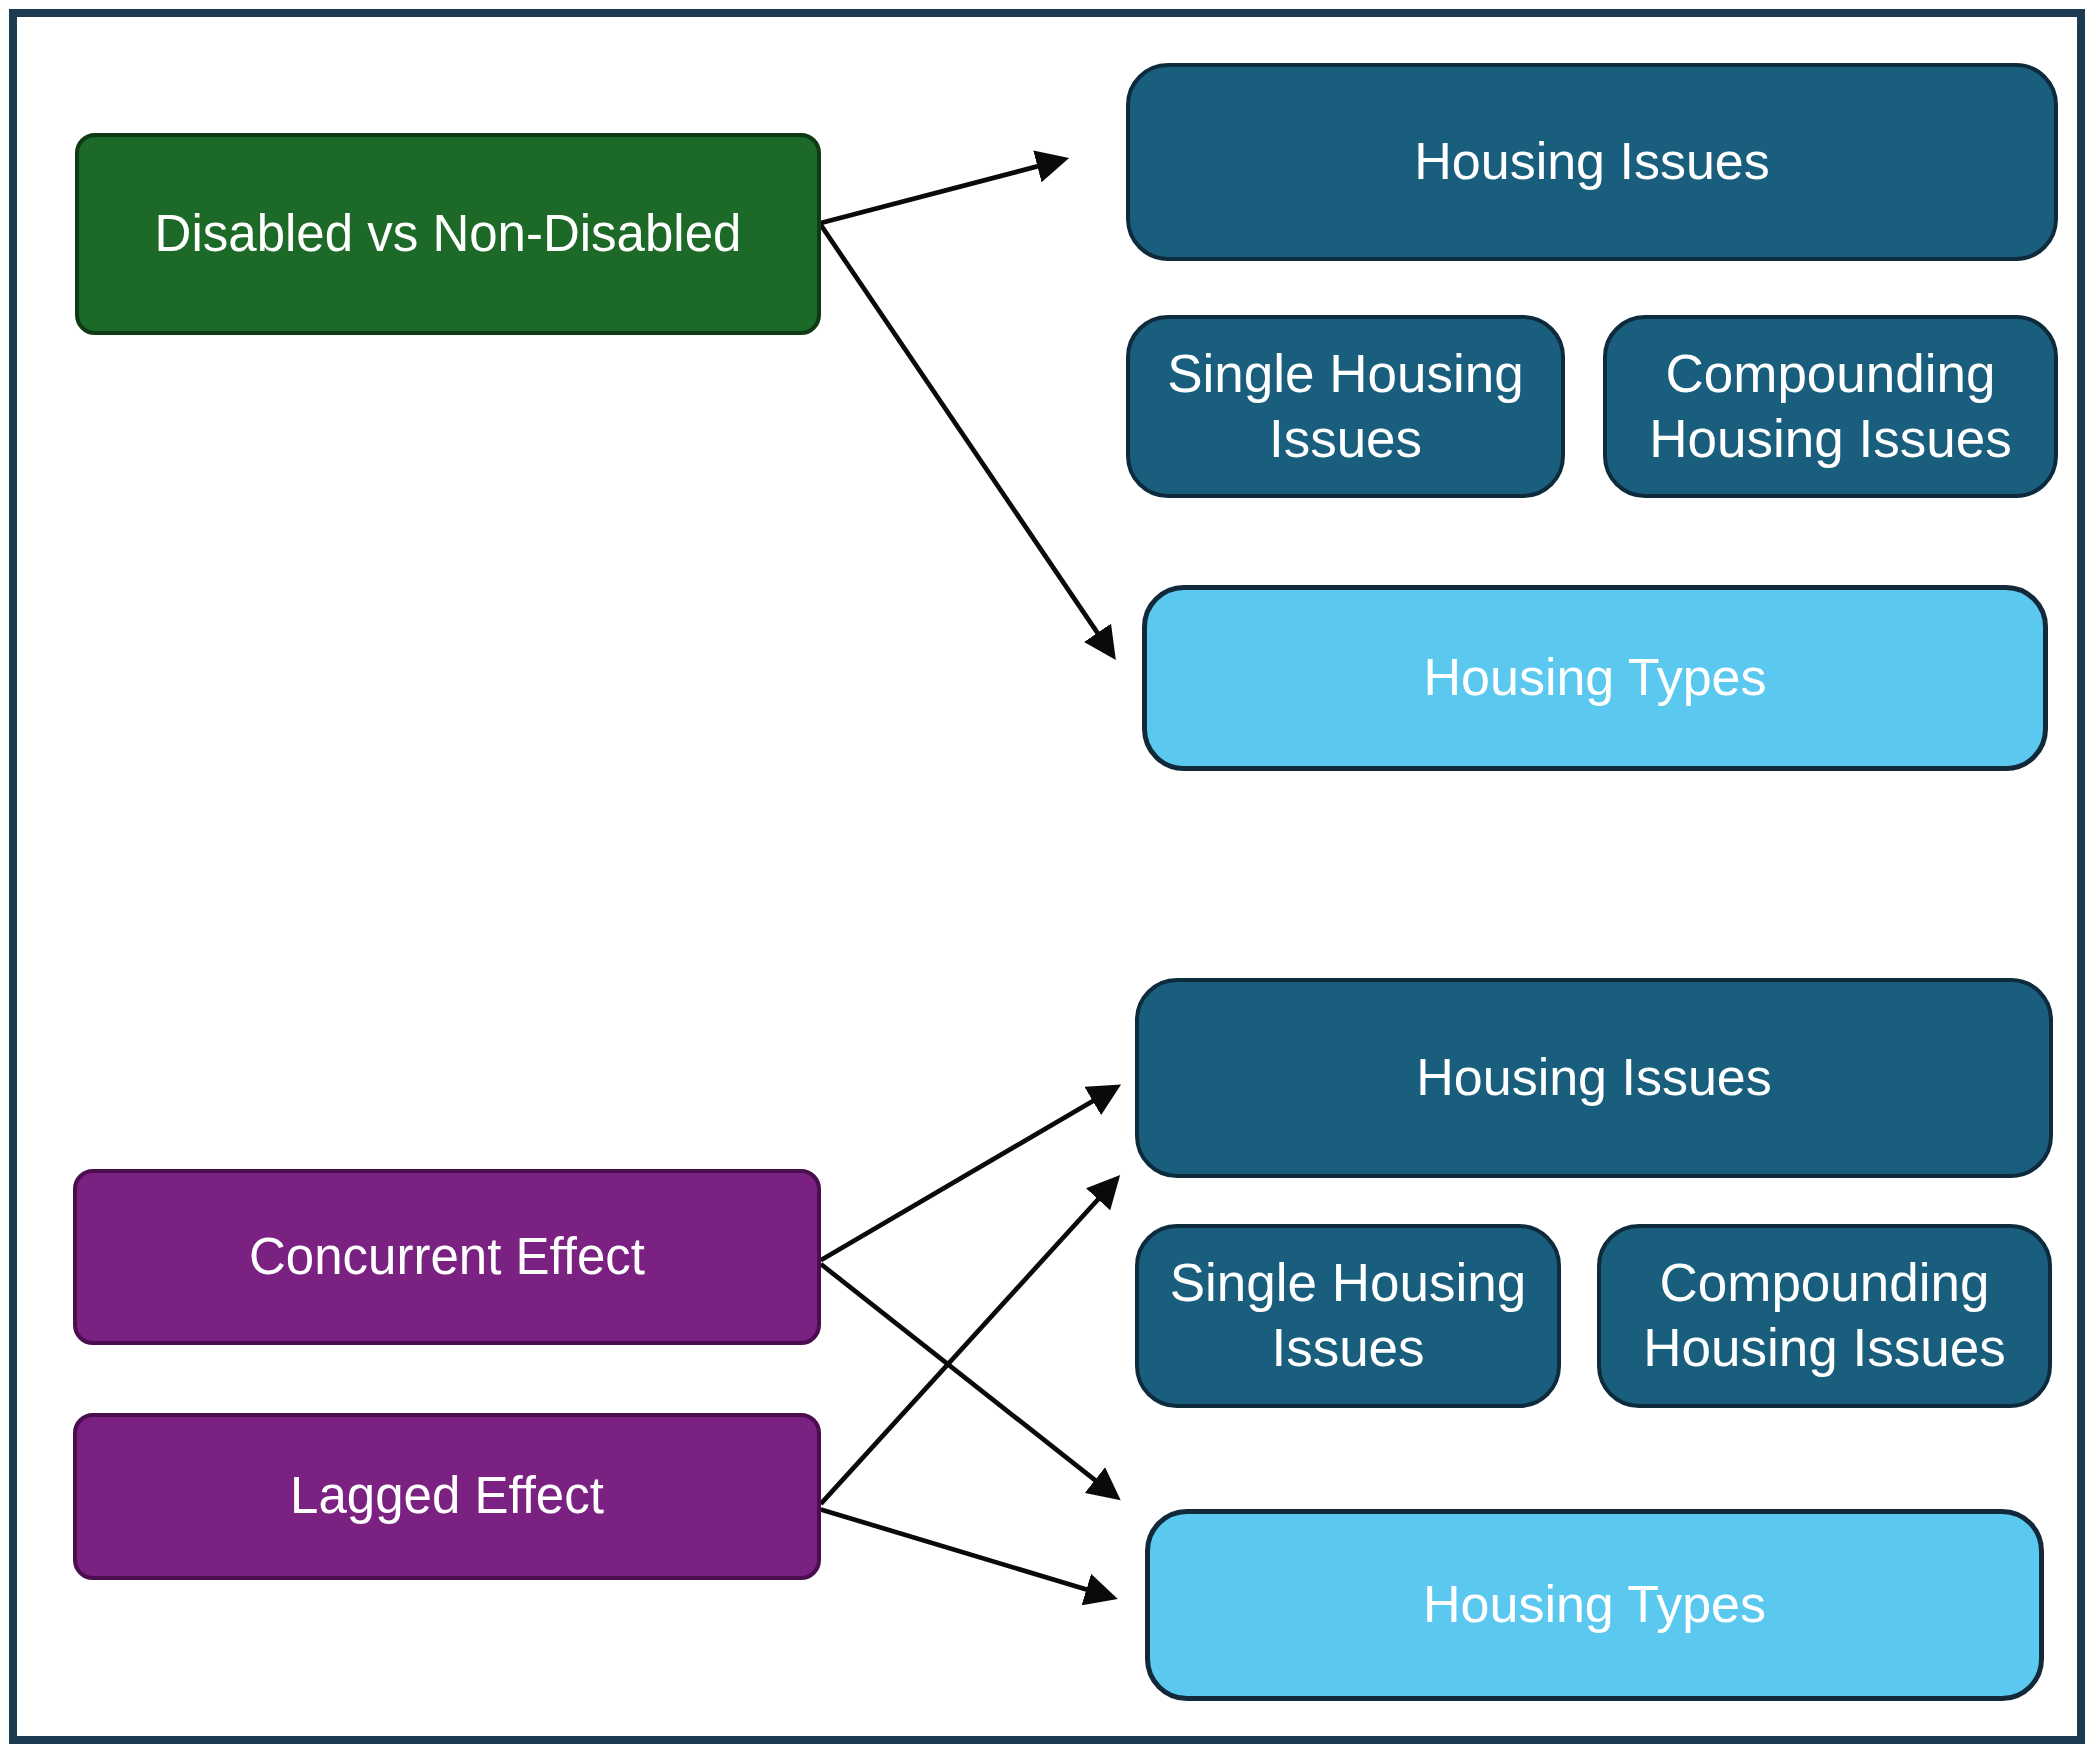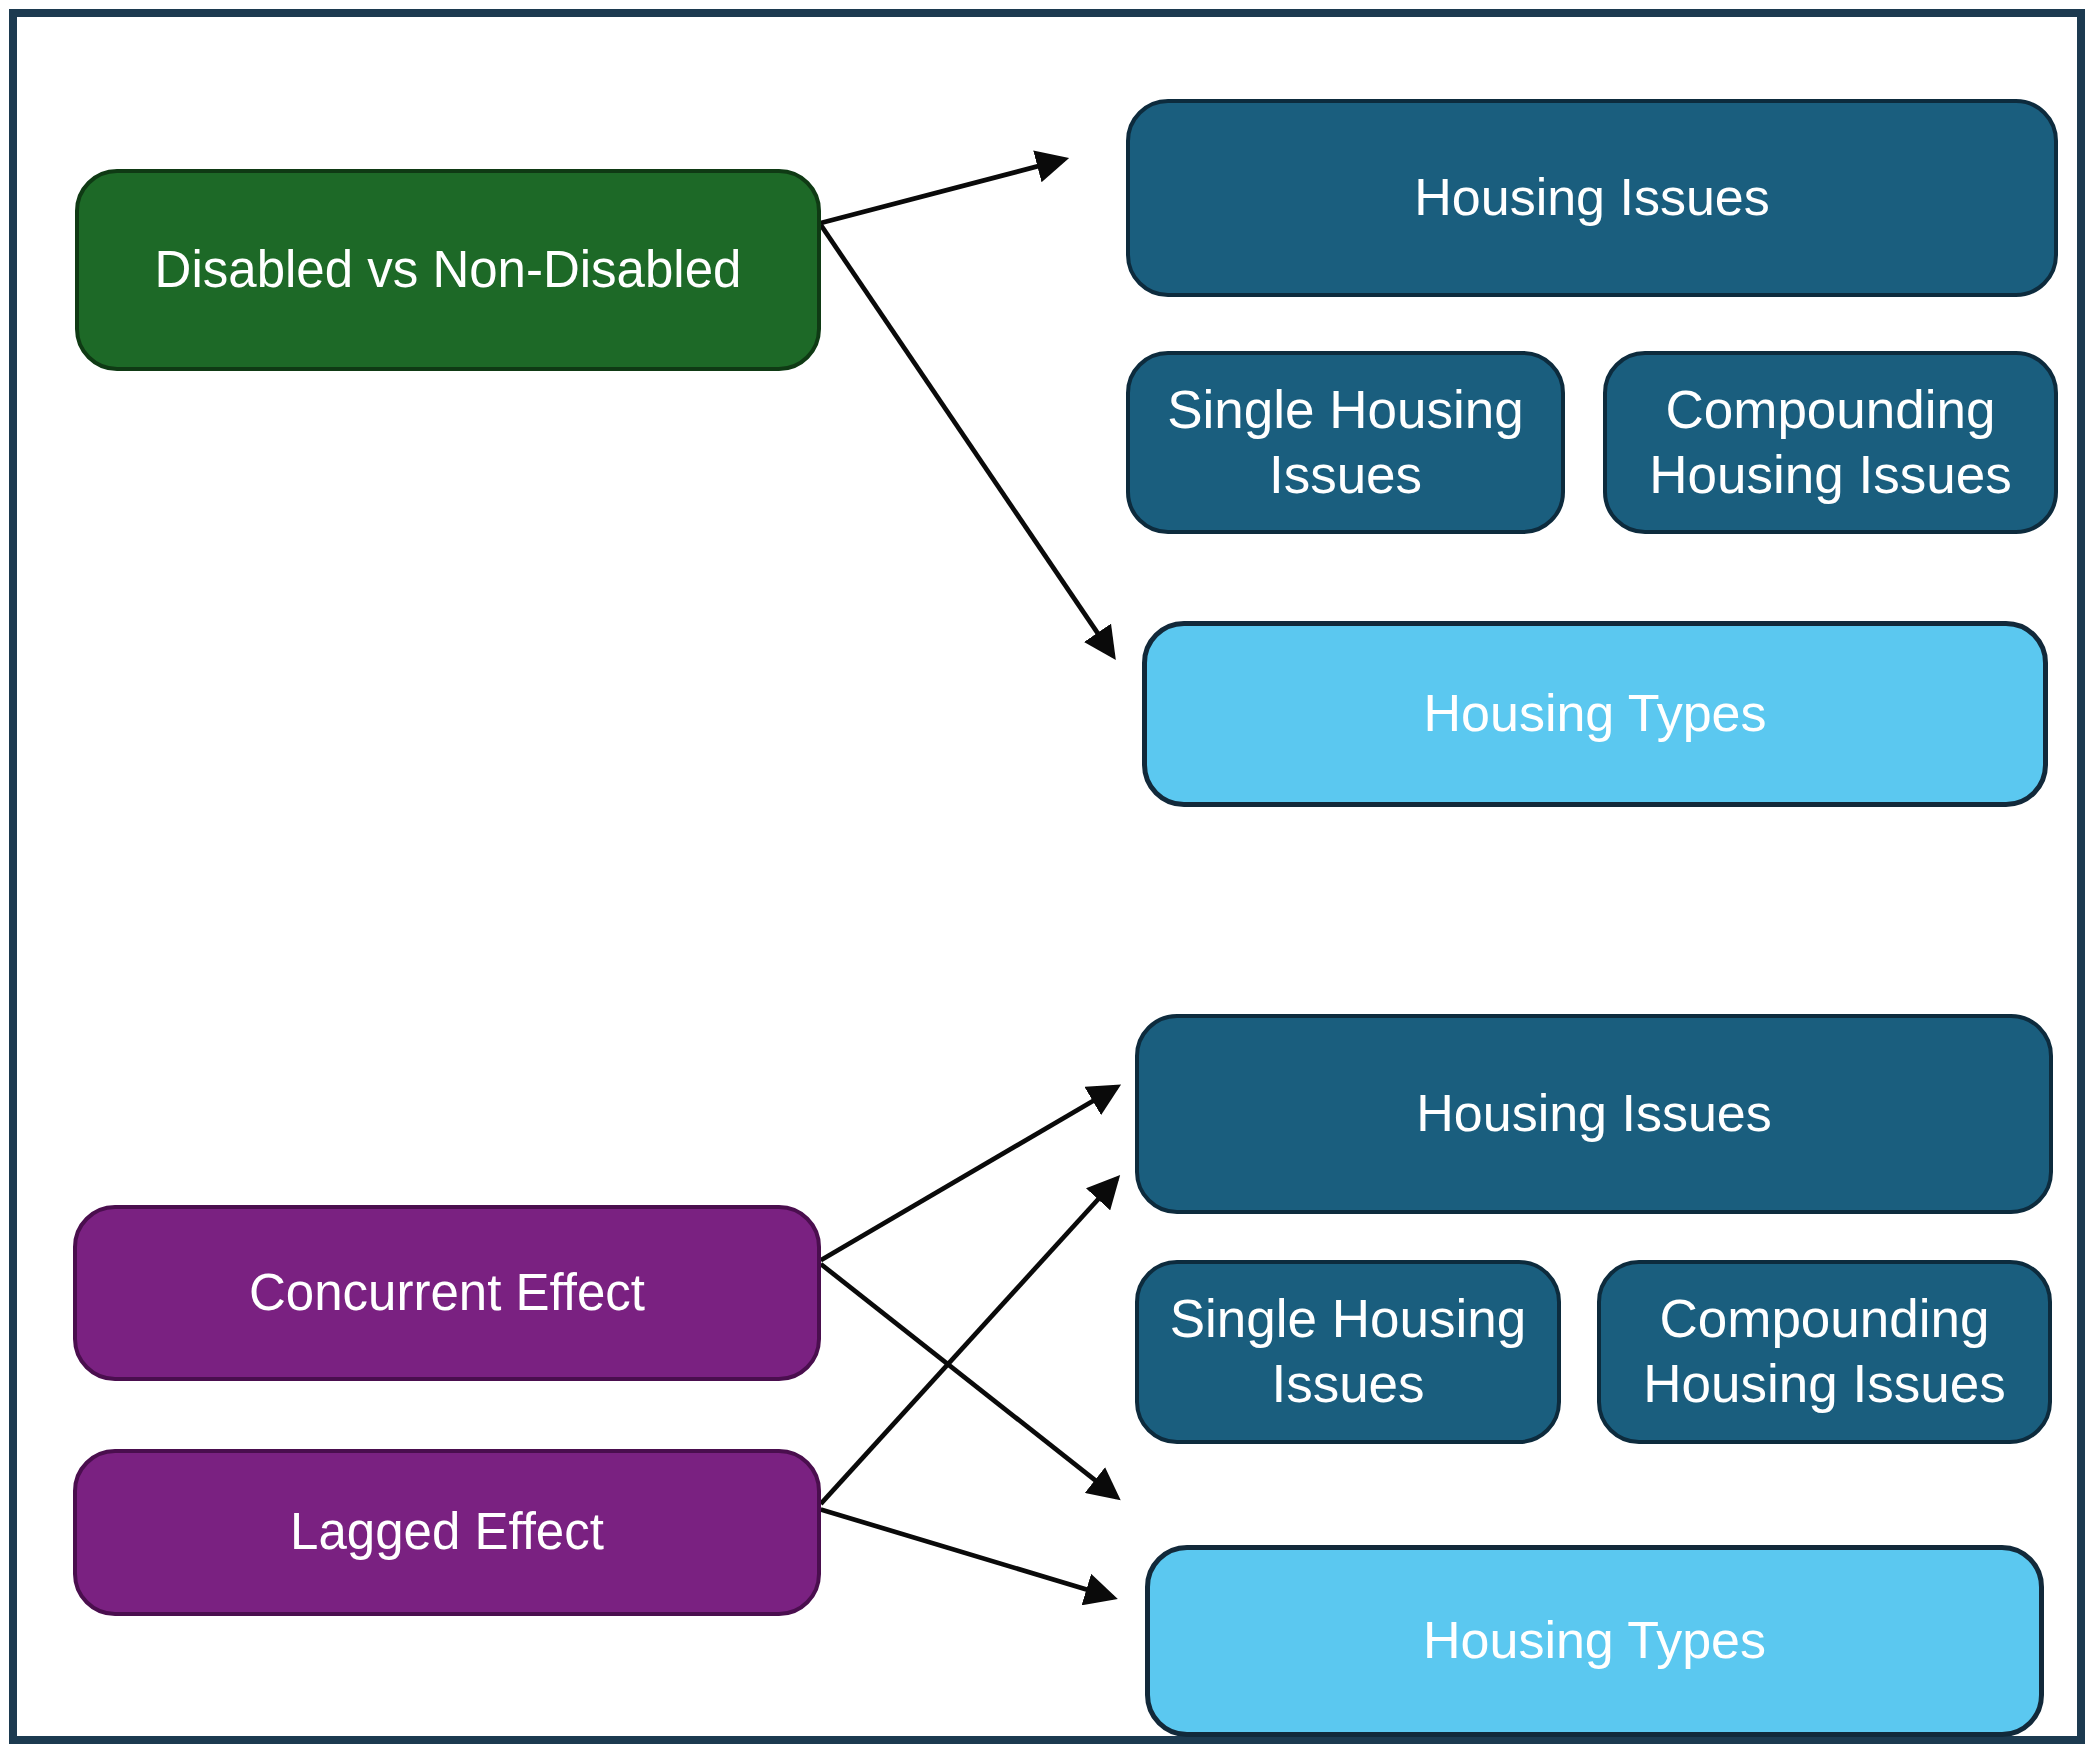--- a/index.html
+++ b/index.html
@@ -38,25 +38,24 @@
     position: absolute;
     box-sizing: border-box;
     border-radius: 42px;
     display: flex;
     align-items: center;
     justify-content: center;
     text-align: center;
     color: var(--text, #ffffff);
     line-height: 1.22;
     padding: 0 22.5px;
-    margin-top: 36px;
   }
   .node.big   { font-size: 52px; }
   .node.small { font-size: 53px; }
-  .node.left-col { font-size: 51px; }
+  .node.left-col { font-size: 51px; border-radius: 20px; }
 
   .fill-green {
     background: var(--green, #1D6927);
     border: 4.7px solid var(--green-border, #0F3A14);
   }
   .fill-purple {
     background: var(--purple, #7A2181);
     border: 4.7px solid var(--purple-border, #4A0E4E);
   }
   .fill-darkblue {

